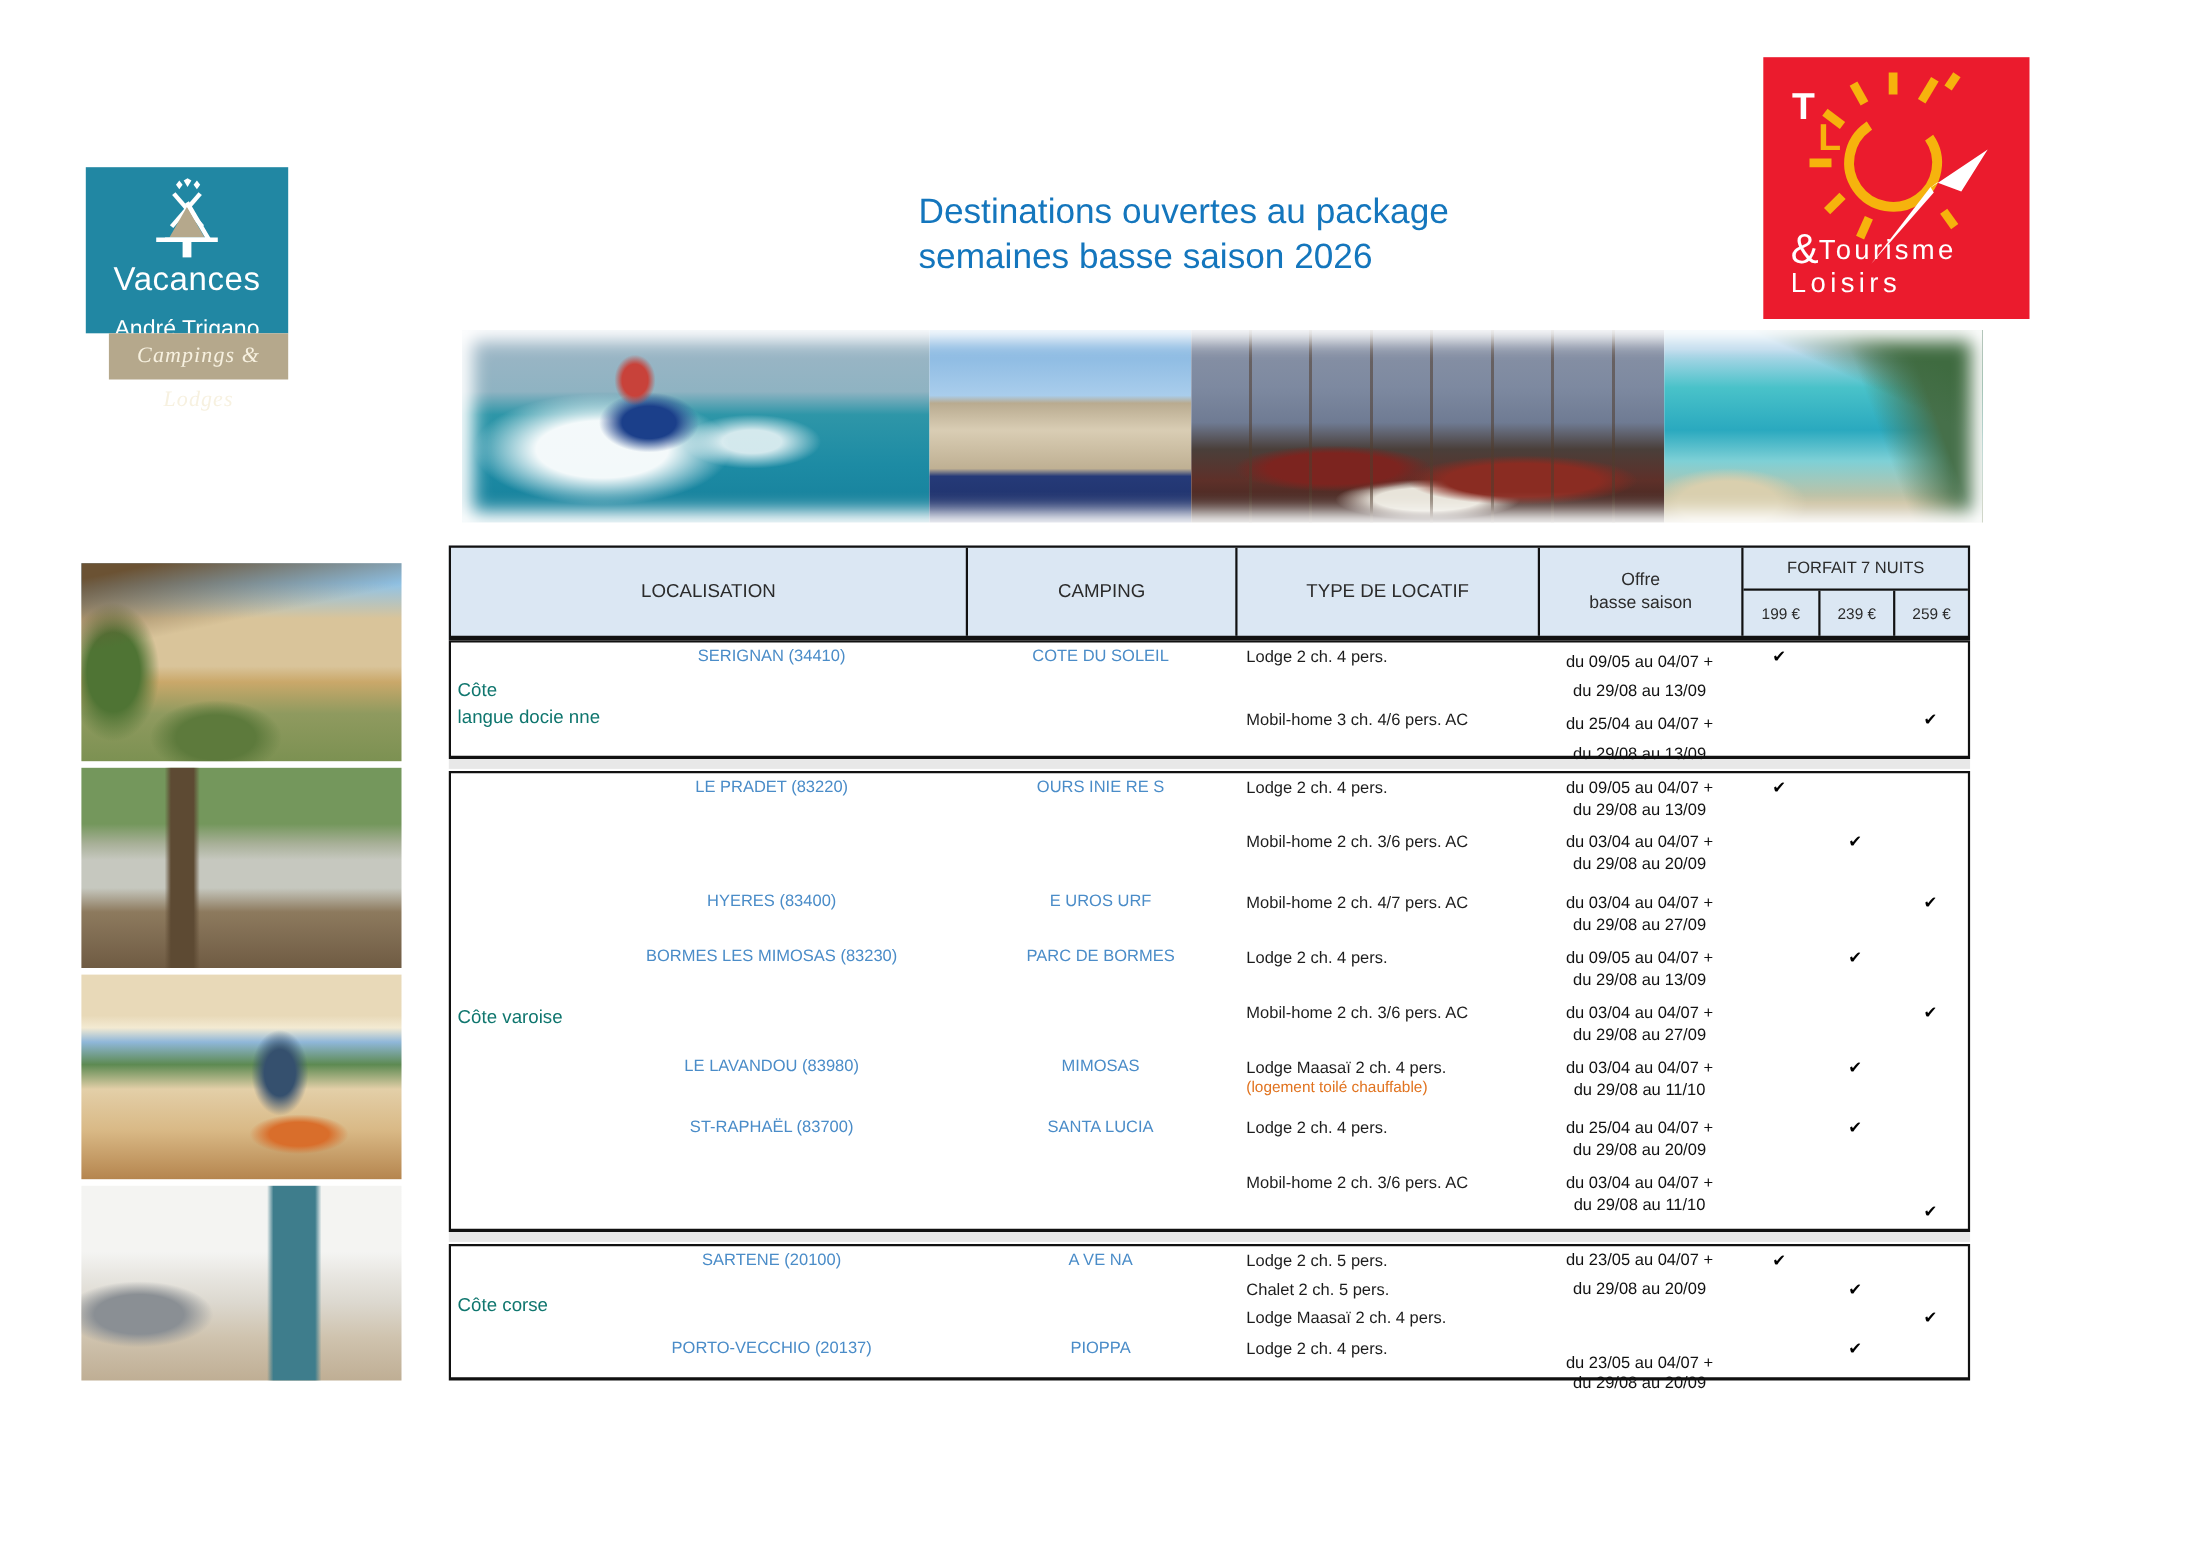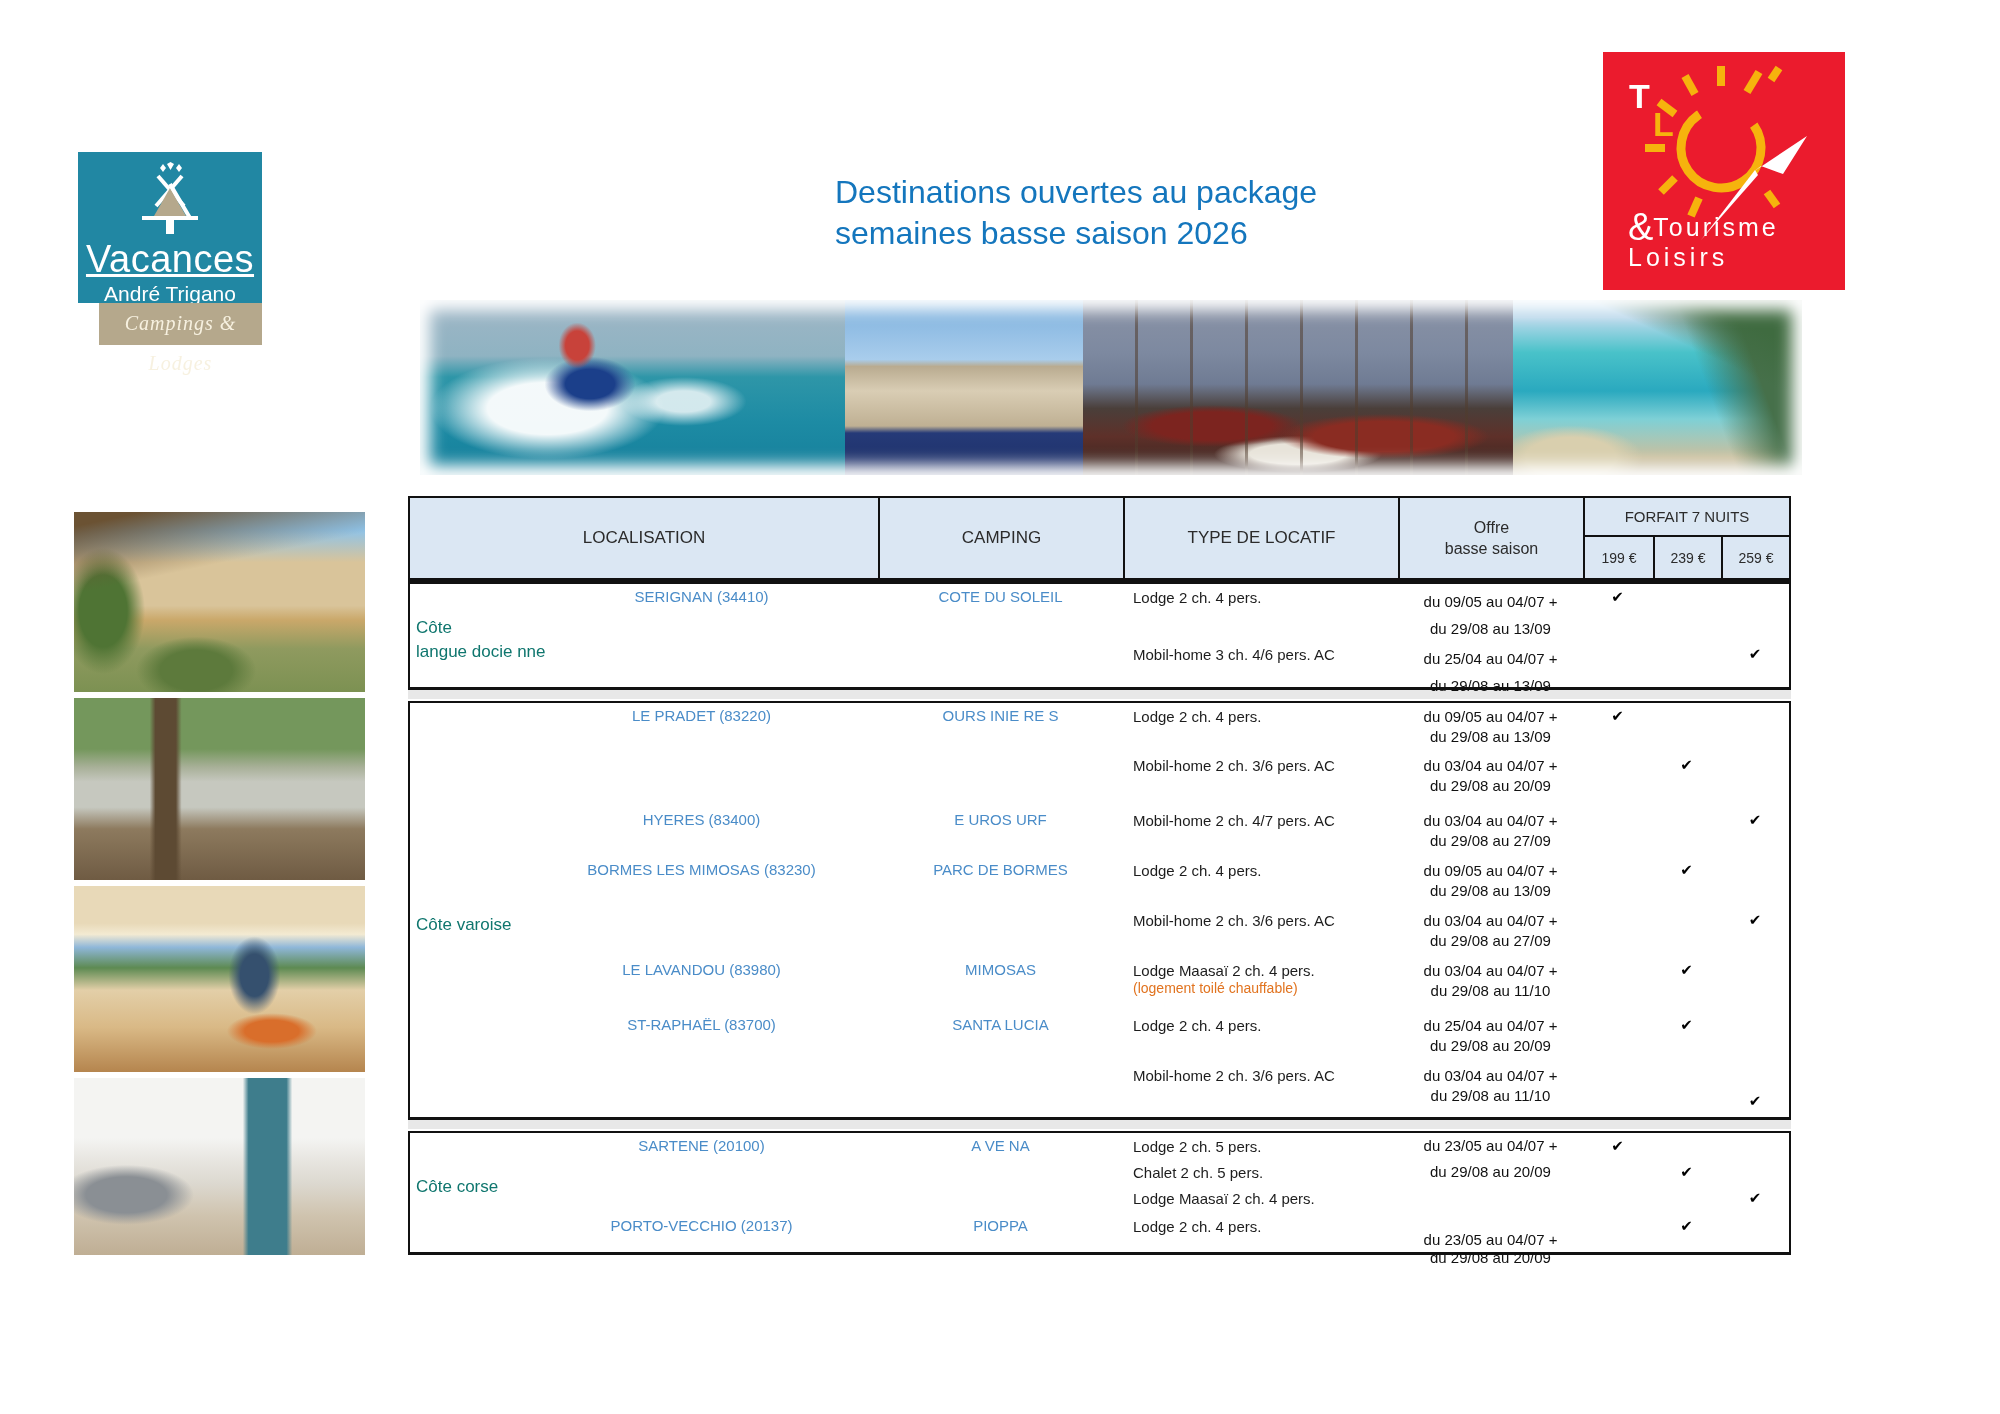--- a/index.html
+++ b/index.html
@@ -6,22 +6,22 @@
   body { background:#fff; }
   .page {
     position:relative; width:2000px; height:1414px; background:#fff; overflow:hidden;
     font-family:"Liberation Sans","DejaVu Sans",sans-serif; color:#1d1d1d;
   }
 
   
   .trigano { position:absolute; left:78px; top:152px; width:184px; height:193px; }
   .trigano .teal { position:absolute; inset:0 0 42px 0; background:#2187a3; text-align:center; }
   .trigano .tent { display:block; margin:8px auto 0; }
-  .trigano .brand1 { color:#fff; font-size:38px; letter-spacing:.5px; margin-top:2px;text-decoration:underline; }
-  .trigano .brand2 { color:#fff; font-size:21px; margin-top:1px; }
+  .trigano .brand1 { color:#fff; font-size:30px; letter-spacing:.5px; margin-top:2px; }
+  .trigano .brand2 { color:#fff; font-size:21px; margin-top:15px; }
   .trigano .band { position:absolute; left:0; right:0; bottom:0; height:42px; background:#b5a88c;
     color:#f7f1e0; font-family:"Liberation Serif","DejaVu Serif",serif; font-style:italic;
     font-size:20px; text-align:center; line-height:40px; letter-spacing:1px;margin-left:21px; }
 
   
   .title { position:absolute; left:835px; top:172px; width:600px; color:#1476bd;
     font-size:32px; line-height:41px; font-weight:500; }
 
   
   .tl { position:absolute; left:1603px; top:52px; width:242px; height:238px; background:#eb1b2d; }

